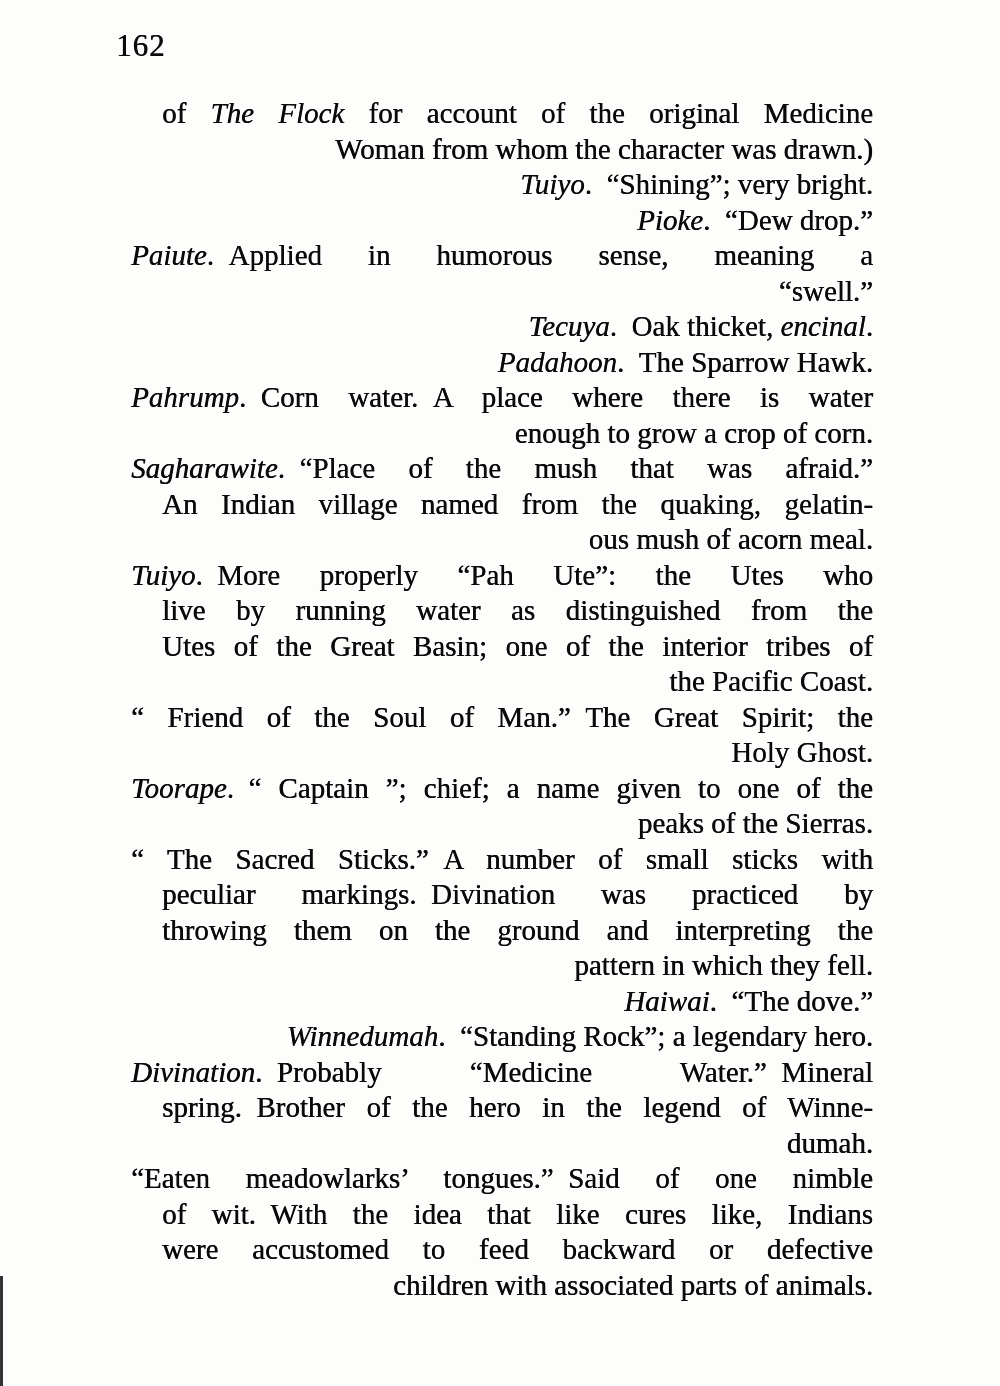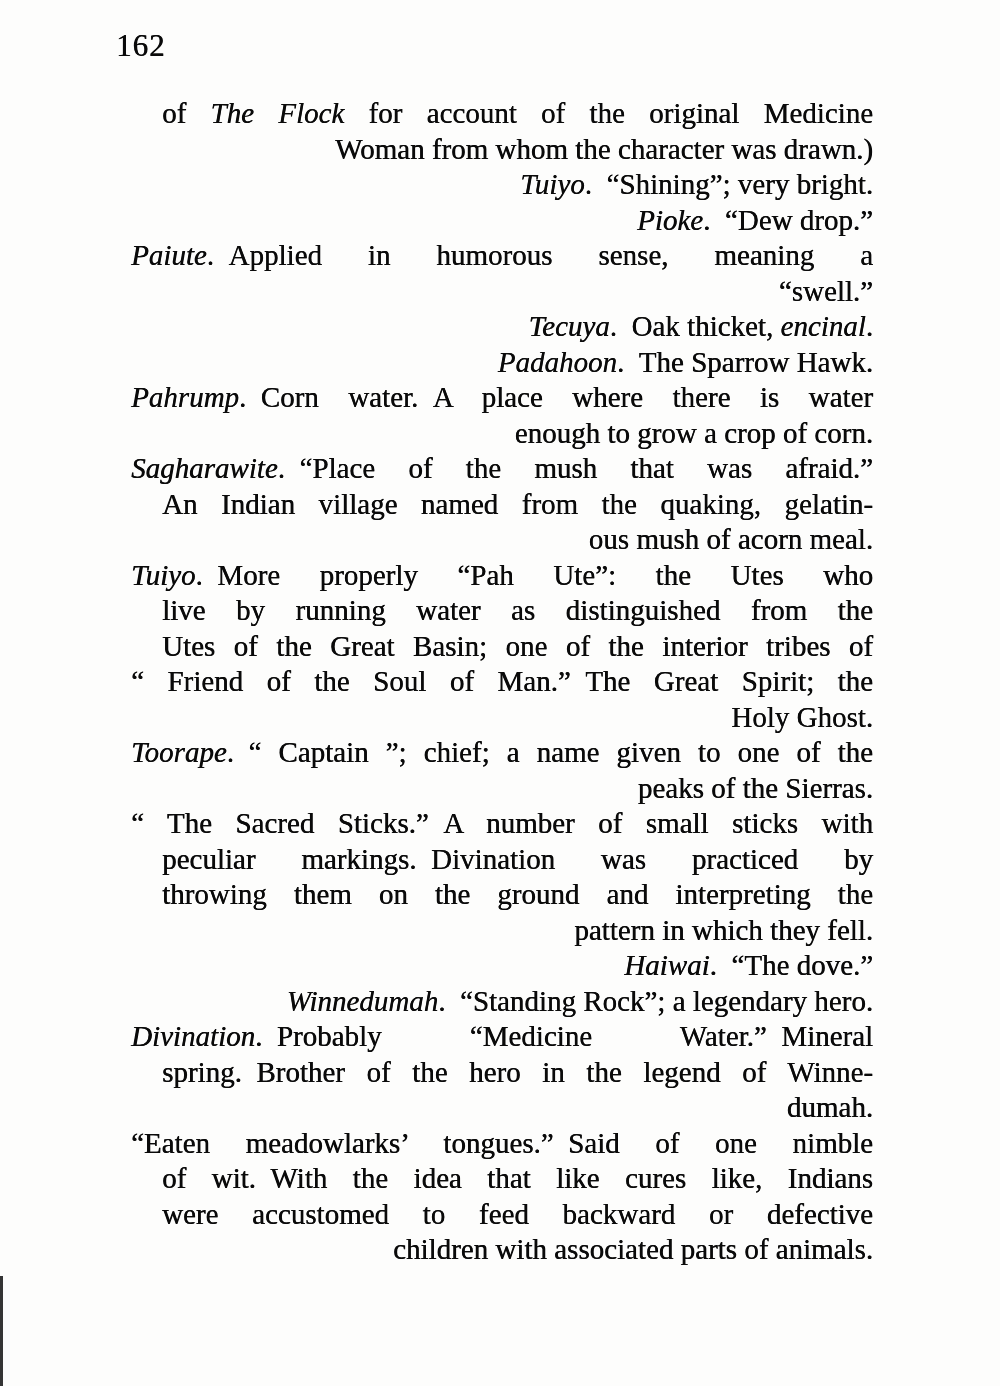--- a/index.html
+++ b/index.html
@@ -87,20 +87,21 @@
       </div>
       <div class="entry">
         <div class="line just"><span class="it">Sagharawite</span><span>. “Place of the mush that was afraid.”</span></div>
         <div class="line ind just"><span>An Indian village named from the quaking, gelatin-</span></div>
         <div class="line ind"><span>ous mush of acorn meal.</span></div>
       </div>
       <div class="entry">
         <div class="line just"><span class="it">Tuiyo</span><span>. More properly “Pah Ute”: the Utes who</span></div>
         <div class="line ind just"><span>live by running water as distinguished from the</span></div>
         <div class="line ind just"><span>Utes of the Great Basin; one of the interior tribes of</span></div>
+        <div class="line ind"><span>the Pacific Coast.</span></div>
       </div>
       <div class="entry">
         <div class="line just"><span>“ Friend of the Soul of Man.” The Great Spirit; the</span></div>
         <div class="line ind"><span>Holy Ghost.</span></div>
       </div>
       <div class="entry">
         <div class="line just"><span class="it">Toorape</span><span>. “ Captain ”; chief; a name given to one of the</span></div>
         <div class="line ind"><span>peaks of the Sierras.</span></div>
       </div>
       <div class="entry">

